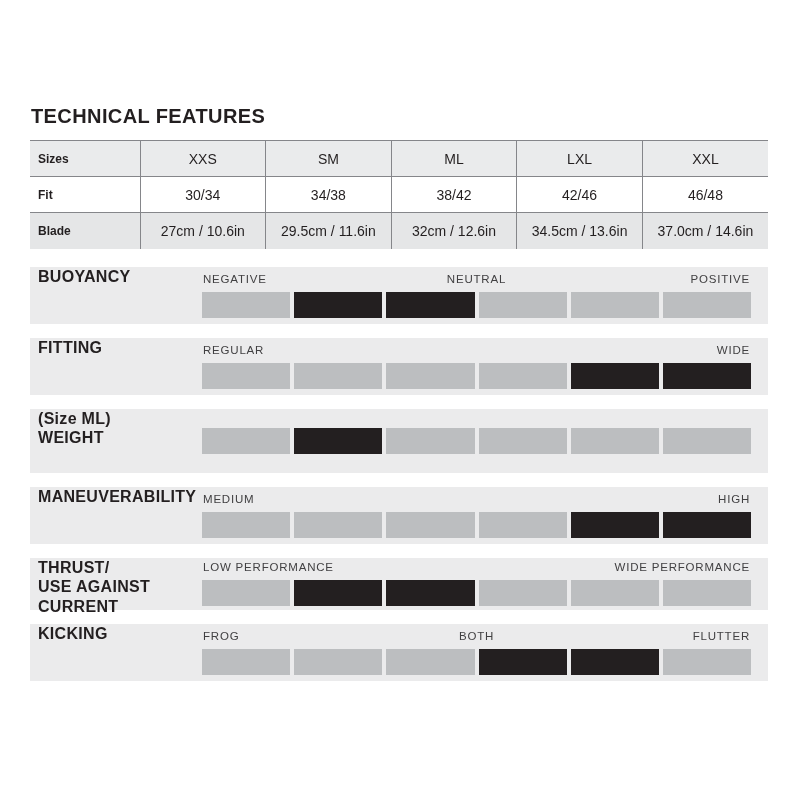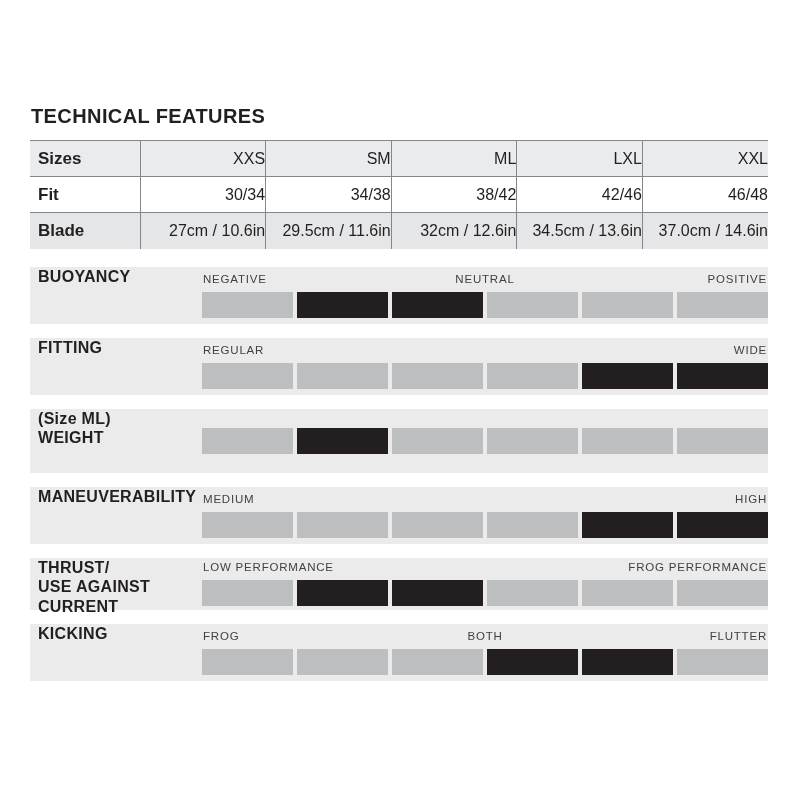--- a/index.html
+++ b/index.html
@@ -18,44 +18,44 @@
     font-size:20px;font-weight:bold;letter-spacing:0.4px;
     line-height:1;margin:106px 17px 14px 31px;color:var(--ink);
   }
   table{
     border-collapse:collapse;table-layout:fixed;
     width:738px;margin-left:30px;
   }
   th,td{height:36px;padding:0;}
   th{
     width:110px;text-align:left;padding-left:8px;
-    font-size:17px;font-weight:bold;border-top:1.5px solid var(--line);
+    font-size:12px;font-weight:bold;border-top:1.5px solid var(--line);
   }
   td{
-    text-align:right;font-size:16px;
+    text-align:center;font-size:14px;
     border-top:1.5px solid var(--line);
     border-left:1.5px solid var(--line);
   }
   tr.shade-header th,tr.shade-header td{background:var(--row-header);}
   tr.shade-white th,tr.shade-white td{background:#ffffff;}
   tr.shade-gray th,tr.shade-gray td{background:var(--row-gray);}
   .panels{margin-top:18px;}
   .panel{
     display:flex;width:738px;margin:0 0 14px 30px;
     background:var(--panel);
   }
   .flabel{
     width:172px;flex:0 0 172px;display:flex;flex-direction:column;
     justify-content:flex-start;padding-left:8px;
     font-weight:bold;font-size:16px;line-height:1.22;letter-spacing:0.3px;
     color:var(--ink);
   }
   .scalewrap{
     flex:1;display:flex;flex-direction:column;justify-content:center;
-    padding-right:0;
+    padding-right:17px;
   }
   .scale{
     position:relative;height:15px;margin-bottom:4px;
     font-size:11.5px;letter-spacing:0.8px;color:var(--muted);
     white-space:nowrap;
   }
   .scale .l{position:absolute;left:1px;top:0;}
   .scale .c{position:absolute;left:50%;top:0;transform:translateX(-50%);}
   .scale .r{position:absolute;right:1px;top:0;}
   .bars{display:flex;gap:4px;height:26px;}
@@ -173,21 +173,21 @@
     </div>
     <div class="panel" style="height: 52px;">
       <div class="flabel">
         <div>THRUST/</div>
         <div>USE AGAINST</div>
         <div>CURRENT</div>
       </div>
       <div class="scalewrap">
         <div class="scale">
           <span class="l">LOW PERFORMANCE</span>
-          <span class="r">FROG PERFORMANCE</span>
+          <span class="r">WIDE PERFORMANCE</span>
         </div>
         <div class="bars">
           <div class="seg"></div>
           <div class="seg filled"></div>
           <div class="seg filled"></div>
           <div class="seg"></div>
           <div class="seg"></div>
           <div class="seg"></div>
         </div>
       </div>

